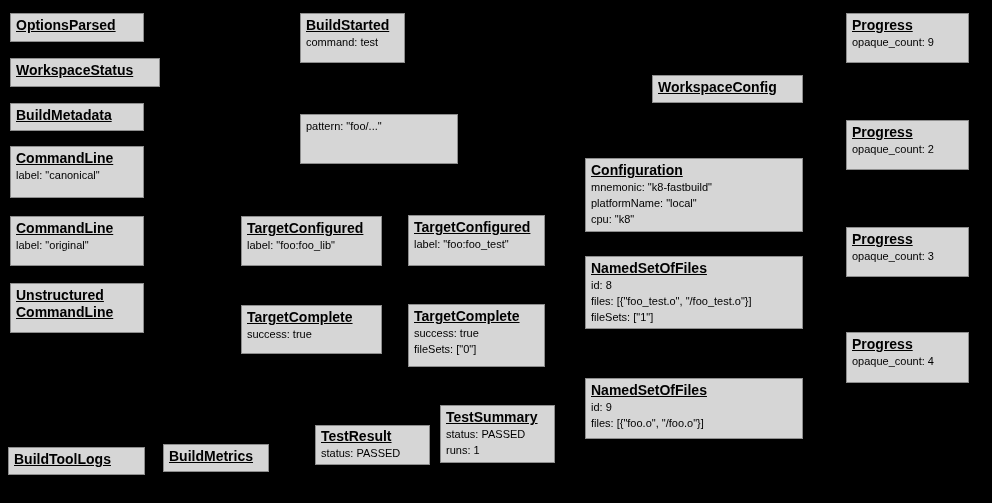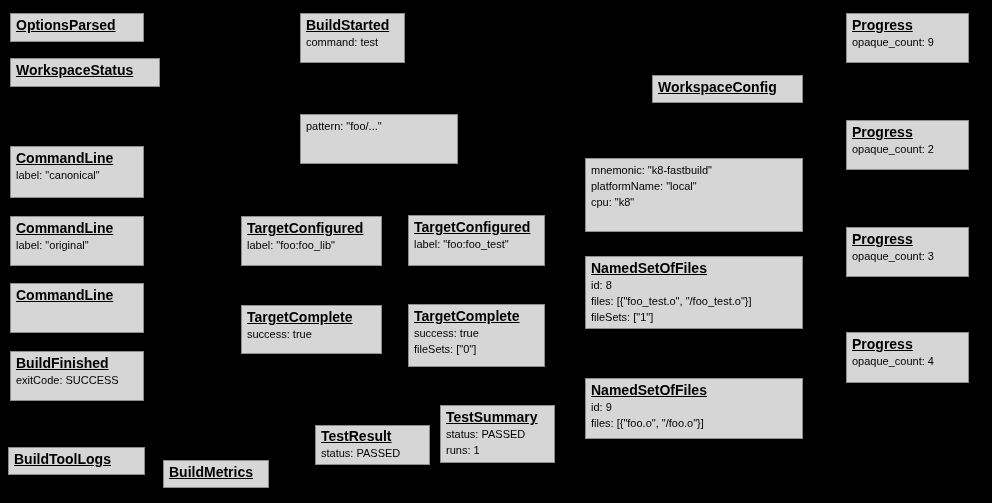--- a/index.html
+++ b/index.html
@@ -45,45 +45,45 @@
 <div class="canvas">
 
   <div class="node" style="left:10px;top:13px;width:134px;height:29px">
     <span class="t">OptionsParsed</span>
   </div>
 
   <div class="node" style="left:10px;top:58px;width:150px;height:29px">
     <span class="t">WorkspaceStatus</span>
   </div>
 
+  <div class="node" style="left:10px;top:103px;width:134px;height:28px">
+    <span class="t">BuildMetadata</span>
+  </div>
 
   <div class="node" style="left:10px;top:146px;width:134px;height:52px">
     <span class="t">CommandLine</span>
     <span class="b">label: "canonical"</span>
   </div>
 
   <div class="node" style="left:10px;top:216px;width:134px;height:50px">
     <span class="t">CommandLine</span>
     <span class="b">label: "original"</span>
   </div>
 
   <div class="node" style="left:10px;top:283px;width:134px;height:50px">
+    <span class="t">Unstructured</span>
     <span class="t">CommandLine</span>
   </div>
 
-  <div class="node" style="left:10px;top:351px;width:134px;height:50px">
-    <span class="t">BuildFinished</span>
-    <span class="b">exitCode: SUCCESS</span>
-  </div>
 
   <div class="node" style="left:8px;top:447px;width:137px;height:28px">
     <span class="t">BuildToolLogs</span>
   </div>
 
-  <div class="node" style="left:163px;top:460px;width:106px;height:28px">
+  <div class="node" style="left:163px;top:444px;width:106px;height:28px">
     <span class="t">BuildMetrics</span>
   </div>
 
   <div class="node" style="left:300px;top:13px;width:105px;height:50px">
     <span class="t">BuildStarted</span>
     <span class="b">command: test</span>
   </div>
 
   <div class="node" style="left:300px;top:114px;width:158px;height:50px">
     <span class="b">pattern: "foo/..."</span>
@@ -119,20 +119,21 @@
     <span class="t">TestSummary</span>
     <span class="b">status: PASSED</span>
     <span class="b">runs: 1</span>
   </div>
 
   <div class="node" style="left:652px;top:75px;width:151px;height:28px">
     <span class="t">WorkspaceConfig</span>
   </div>
 
   <div class="node" style="left:585px;top:158px;width:218px;height:74px">
+    <span class="t">Configuration</span>
     <span class="b">mnemonic: "k8-fastbuild"</span>
     <span class="b">platformName: "local"</span>
     <span class="b">cpu: "k8"</span>
   </div>
 
   <div class="node" style="left:585px;top:256px;width:218px;height:73px">
     <span class="t">NamedSetOfFiles</span>
     <span class="b">id: 8</span>
     <span class="b">files: [{"foo_test.o", "/foo_test.o"}]</span>
     <span class="b">fileSets: ["1"]</span>

